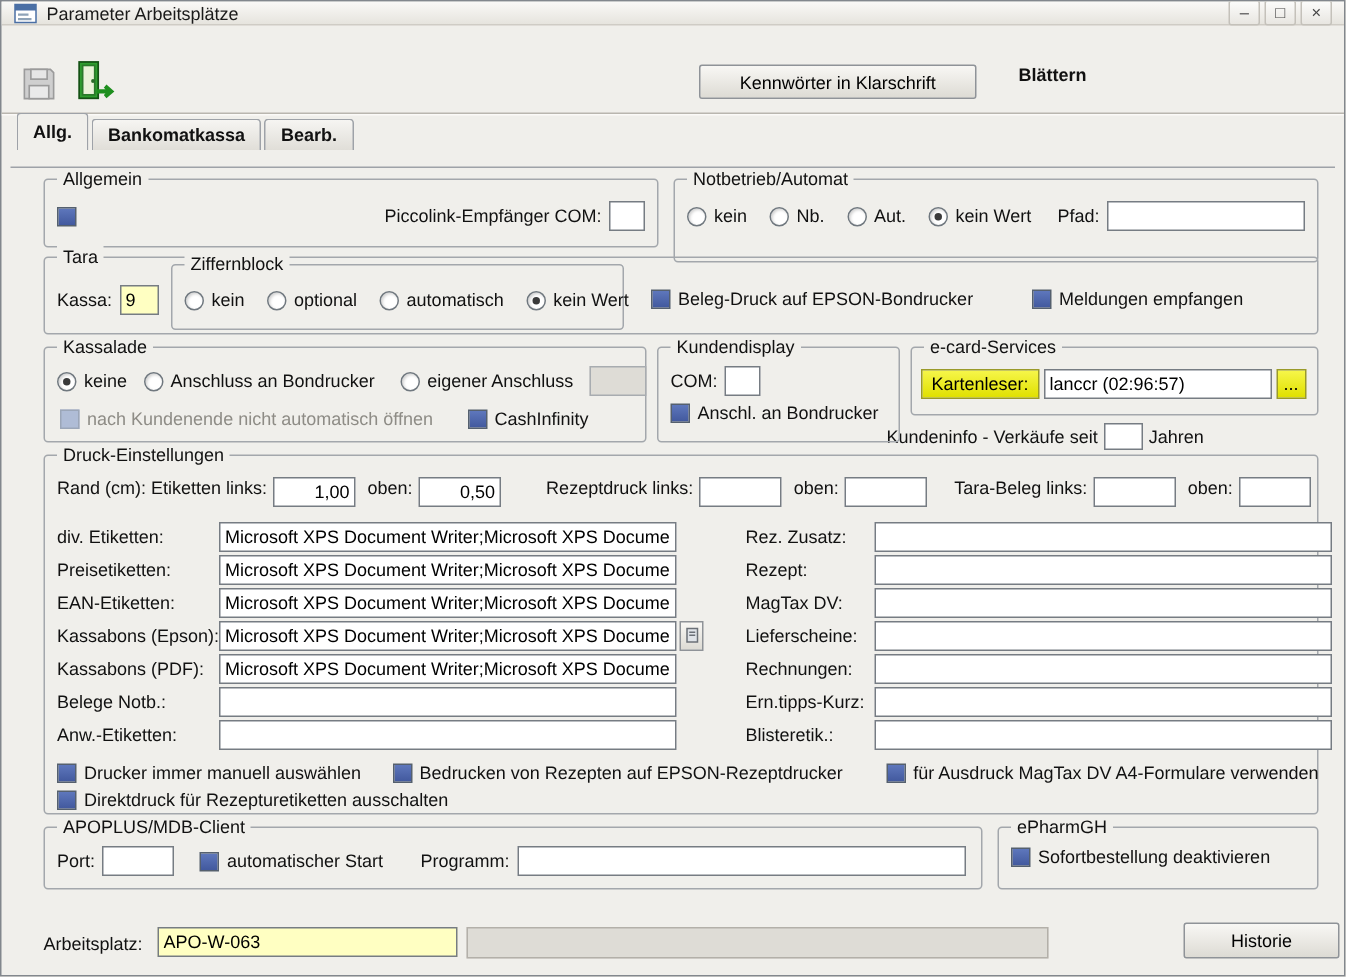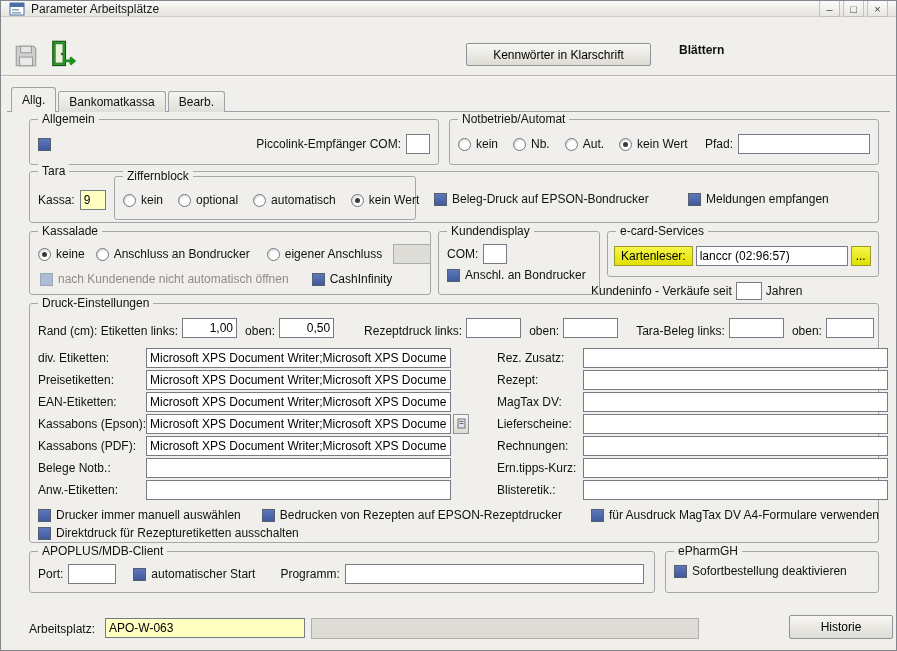--- a/index.html
+++ b/index.html
@@ -12,21 +12,21 @@
   .title { color:#1a1a1a; }
   .wbtns { margin-left:auto; display:flex; gap:3px; }
   .wbtn { width:21px; height:17px; display:flex; align-items:center; justify-content:center;
     font-size:11px; color:#444; background:linear-gradient(#FCFCFB,#E8E6E1); border:1px solid #C4C1BA; border-radius:2px; }
 
   .toolbtn { position:absolute; background:transparent; border:none; padding:0; cursor:pointer; }
   .btn { background: linear-gradient(#F8F7F4, #DDDBD4); border:1px solid #8F9398; border-radius:2px;
     font:inherit; padding:2px 10px; }
   .sep { position:absolute; left:0; right:0; top:74px; border-top:1px solid #B9B6AF; border-bottom:1px solid #FBFAF8; }
 
-  .tabs { position:absolute; left:10px; top:86px; display:flex; align-items:flex-end; z-index:3; }
+  .tabs { position:absolute; left:10px; top:74px; display:flex; align-items:flex-end; z-index:3;font-weight:bold; }
   .tab { height:21px; line-height:21px; padding:0 10px; background:linear-gradient(#F6F5F2,#E0DED8);
     border:1px solid #9EA2A8; border-bottom:none; border-radius:3px 3px 0 0; margin-right:2px; }
   .tab.active { height:25px; line-height:24px; background:#F0EFEB; }
   .tabline { position:absolute; left:6px; right:6px; top:110px; border-top:1px solid #9EA2A8; z-index:1; }
 
   .group { position:absolute; border:1px solid #A3A7AC; border-radius:3px; z-index:2; }
   .gt { position:absolute; top:-8px; left:8px; background:#F0EFEB; padding:0 4px; line-height:15px; white-space:nowrap; }
 
   .row { display:flex; align-items:center; gap:5px; }
   .lb { white-space:nowrap; }
@@ -54,21 +54,21 @@
     border:1px solid #8F9398; padding:0; margin-left:2px; display:flex; align-items:center; justify-content:center; }
 
   .cols { display:flex; padding:10px 0 0 8px; }
   .col.right { margin-left:28px; }
   .frow { display:flex; align-items:center; margin-bottom:2px; }
   .flabel { white-space:nowrap; }
   .col.left .flabel { width:108px; }
   .col.right .flabel { width:86px; }
   .finput { width:305px; }
 
-  .randrow { display:flex; align-items:flex-end; gap:4px; padding:14px 8px 0 8px; }
+  .randrow { display:flex; align-items:flex-start; gap:4px; padding:14px 8px 0 8px; }
   .cbrow { display:flex; align-items:center; gap:5px; padding-left:8px; margin-top:6px; }
 
   .grayfield { position:absolute; height:21px; background:#DEDCD6; border:1px solid #B3B0A9; }
 </style>
 </head>
 <body>
 
 <div id="win">
 
   <div class="titlebar">
@@ -121,21 +121,21 @@
 
   <div class="group" style="left:28px;top:118px;width:410px;height:46px">
     <span class="gt">Allgemein</span>
     <div class="row" style="padding:14px 8px 0 8px">
       <span class="cb"></span>
       <span class="lb" style="margin-left:auto">Piccolink-Empfänger COM:</span>
       <input class="inp" style="width: 24px;" value="">
     </div>
   </div>
 
-  <div class="group" style="left:448px;top:118px;width:430px;height:46px">
+  <div class="group" style="left:448px;top:118px;width:430px;height:56px">
     <span class="gt">Notbetrieb/Automat</span>
     <div class="row" style="padding:14px 8px 0 8px">
       <span class="rd"></span>
       <span class="lb">kein</span>
       <span class="rd" style="margin-left:10px"></span>
       <span class="lb">Nb.</span>
       <span class="rd" style="margin-left:10px"></span>
       <span class="lb">Aut.</span>
       <span class="rd sel" style="margin-left:10px"></span>
       <span class="lb">kein Wert</span>

